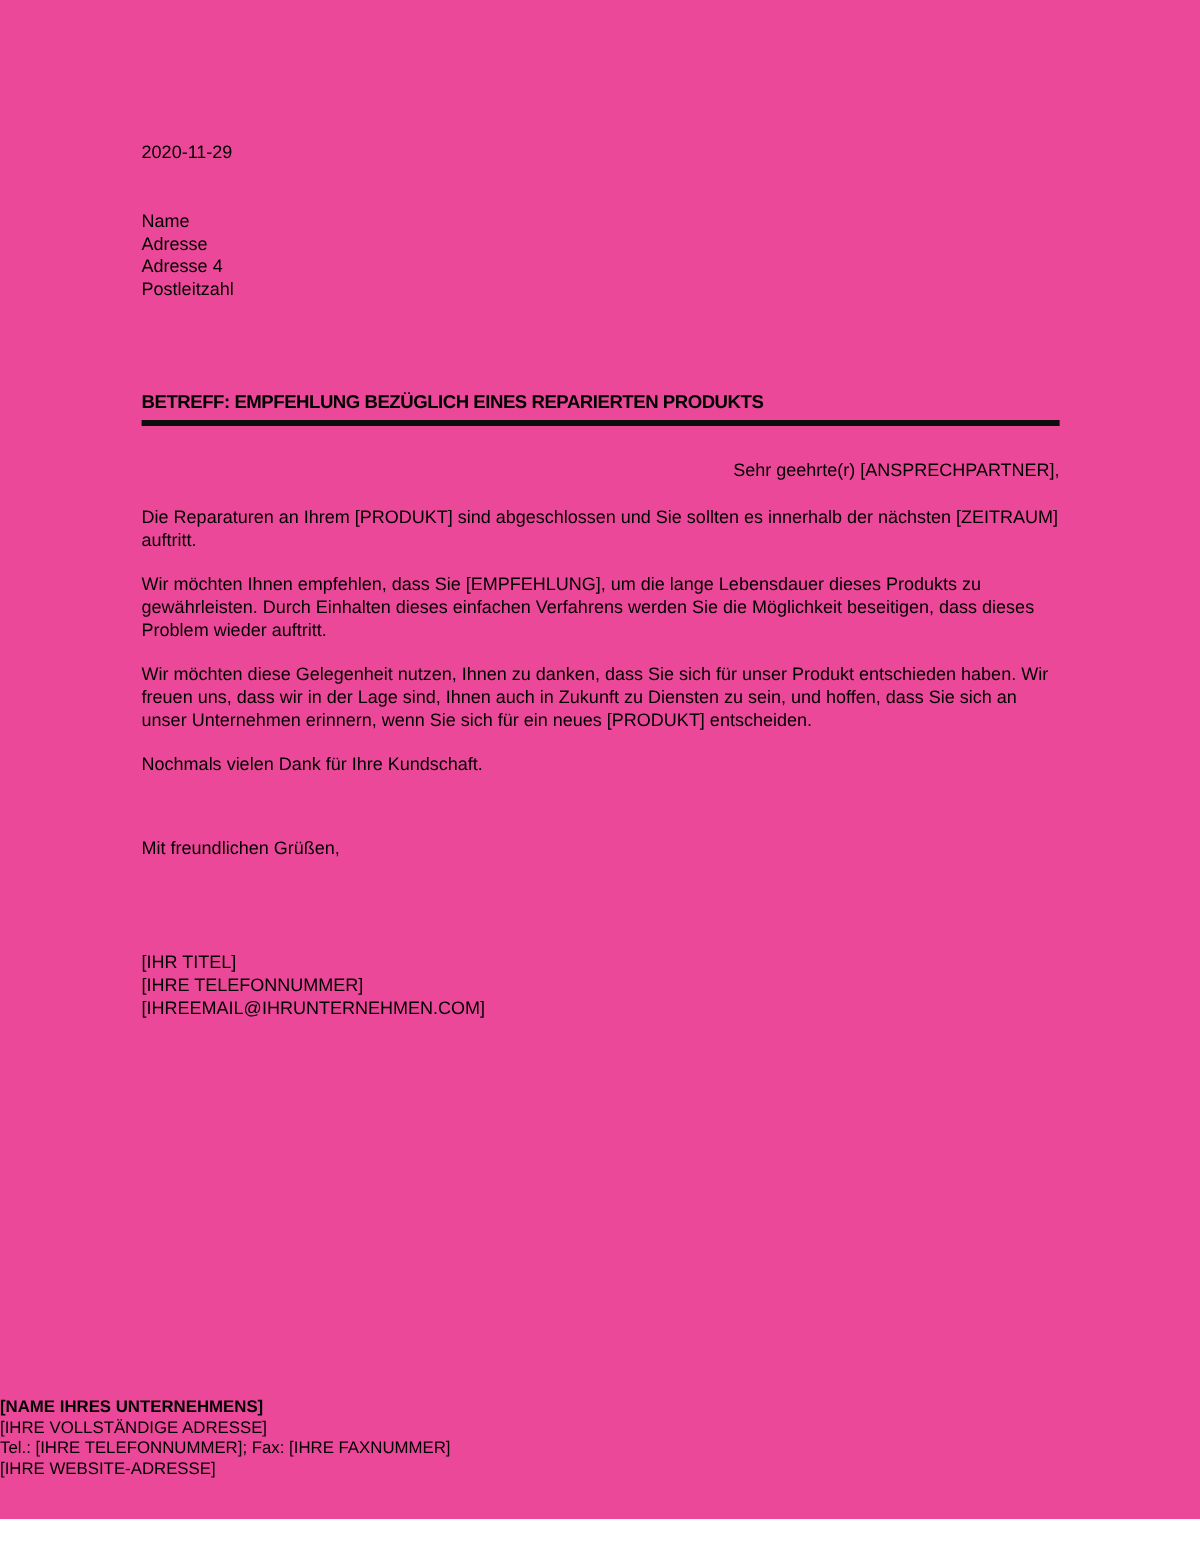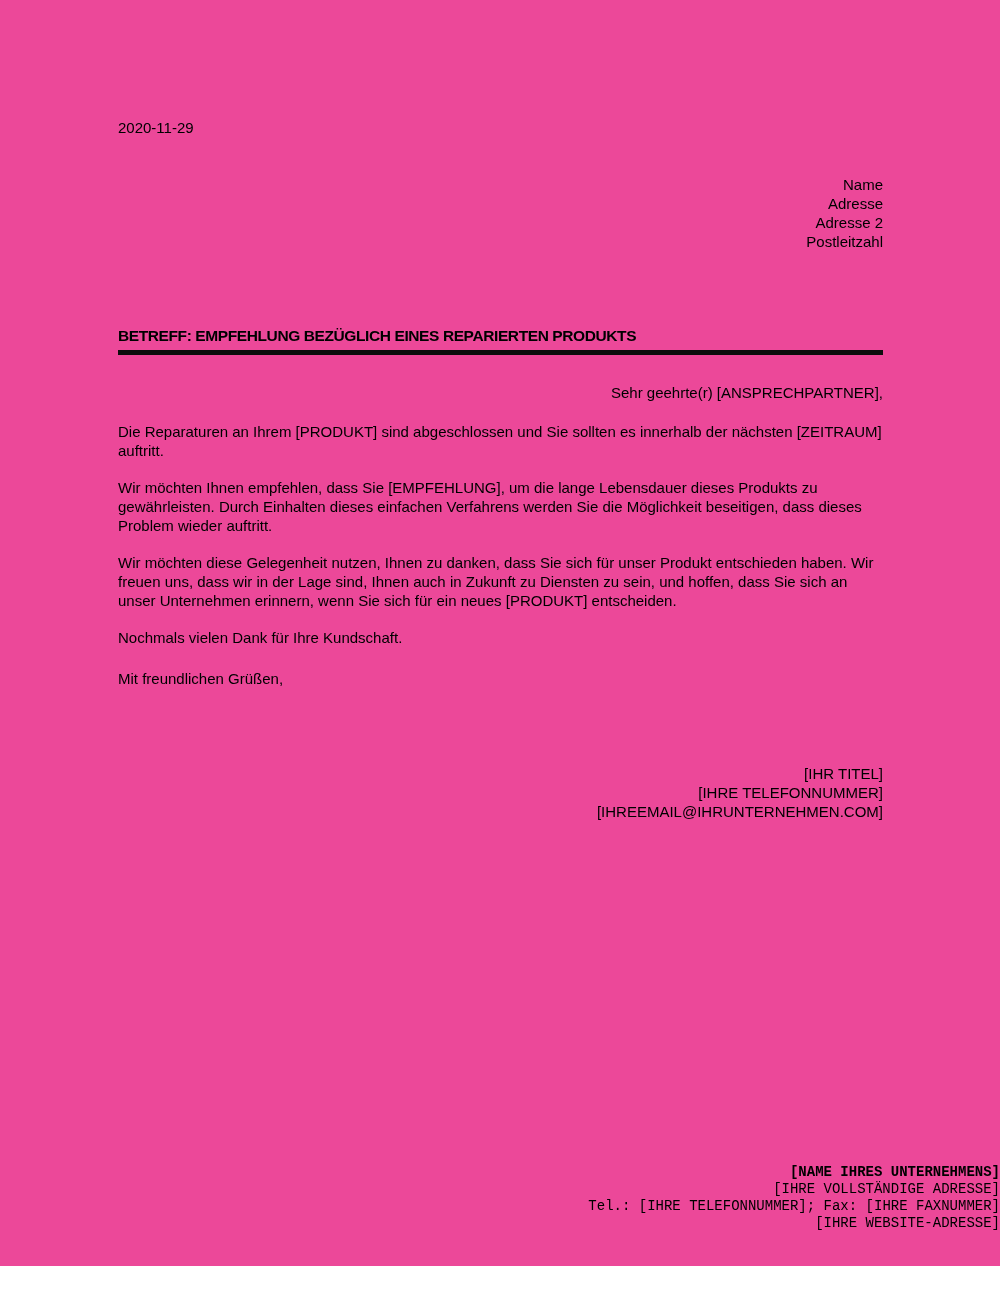--- a/index.html
+++ b/index.html
@@ -27,21 +27,20 @@
   }
   .date-line {
     margin: 0 0 38px 0;
   }
   .recipient-block {
     margin: 0 0 75px 0;
   }
   .recipient-block div,
   .signature-block div {
     line-height: 19px;
-    text-align: right;
   }
   .subject-line {
     font-weight: bold;
     font-size: 15.5px;
     letter-spacing: -0.4px;
     line-height: 20px;
     margin: 0;
     white-space: nowrap;
   }
   .subject-rule {
@@ -55,52 +54,51 @@
     margin: 28px 0 20px 0;
     text-align: right;
   }
   p.body-para {
     margin: 0 0 18px 0;
   }
   p.body-para.last {
     margin-bottom: 4px;
   }
   .closing {
-    margin: 22px 0 0 0;
+    margin: 51px 0 0 0;
   }
   .signature-block {
     margin: 76px 0 0 0;
   }
   .footer {
     position: absolute;
     top: 1164px;
     left: 0;
     width: 1000px;
-    text-align: right;
+    text-align: left;
     font-size: 14px;
     line-height: 17px;
     color: #000000;
-    font-family: Liberation Mono, monospace;
   }
   .footer .company {
     font-weight: bold;
   }
 </style>
 </head>
 <body>
 
 <div class="page">
   <div class="content">
 
     <div class="date-line">2020-11-29</div>
 
     <div class="recipient-block">
       <div>Name</div>
       <div>Adresse</div>
-      <div>Adresse 2</div>
+      <div>Adresse 4</div>
       <div>Postleitzahl</div>
     </div>
 
     <div class="subject-line">BETREFF: EMPFEHLUNG BEZÜGLICH EINES REPARIERTEN PRODUKTS</div>
     <div class="subject-rule"></div>
 
     <p class="salutation">Sehr geehrte(r) [ANSPRECHPARTNER],</p>
 
     <p class="body-para">Die Reparaturen an Ihrem [PRODUKT] sind abgeschlossen und Sie sollten es innerhalb der nächsten [ZEITRAUM] auftritt.</p>
     <p class="body-para">Wir möchten Ihnen empfehlen, dass Sie [EMPFEHLUNG], um die lange Lebensdauer dieses Produkts zu gewährleisten. Durch Einhalten dieses einfachen Verfahrens werden Sie die Möglichkeit beseitigen, dass dieses Problem wieder auftritt.</p>

